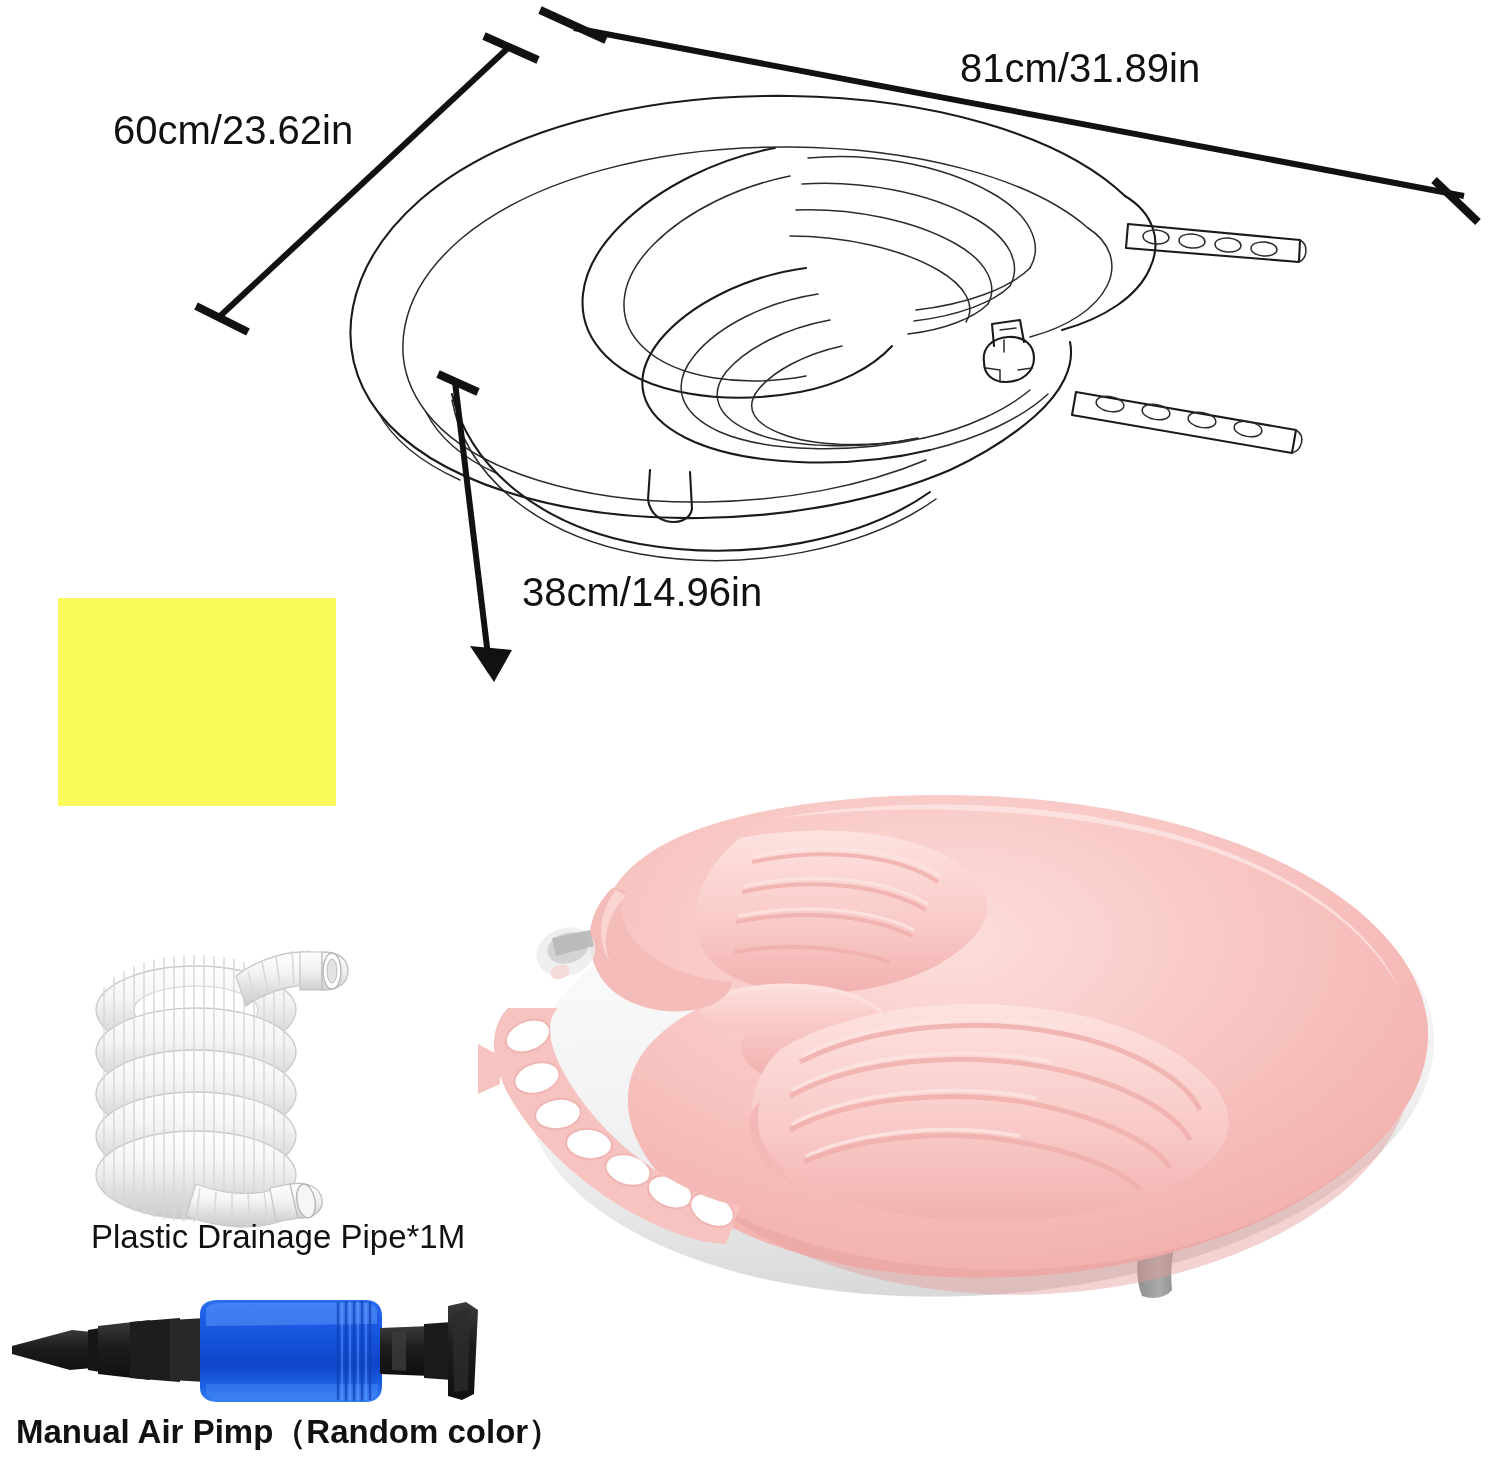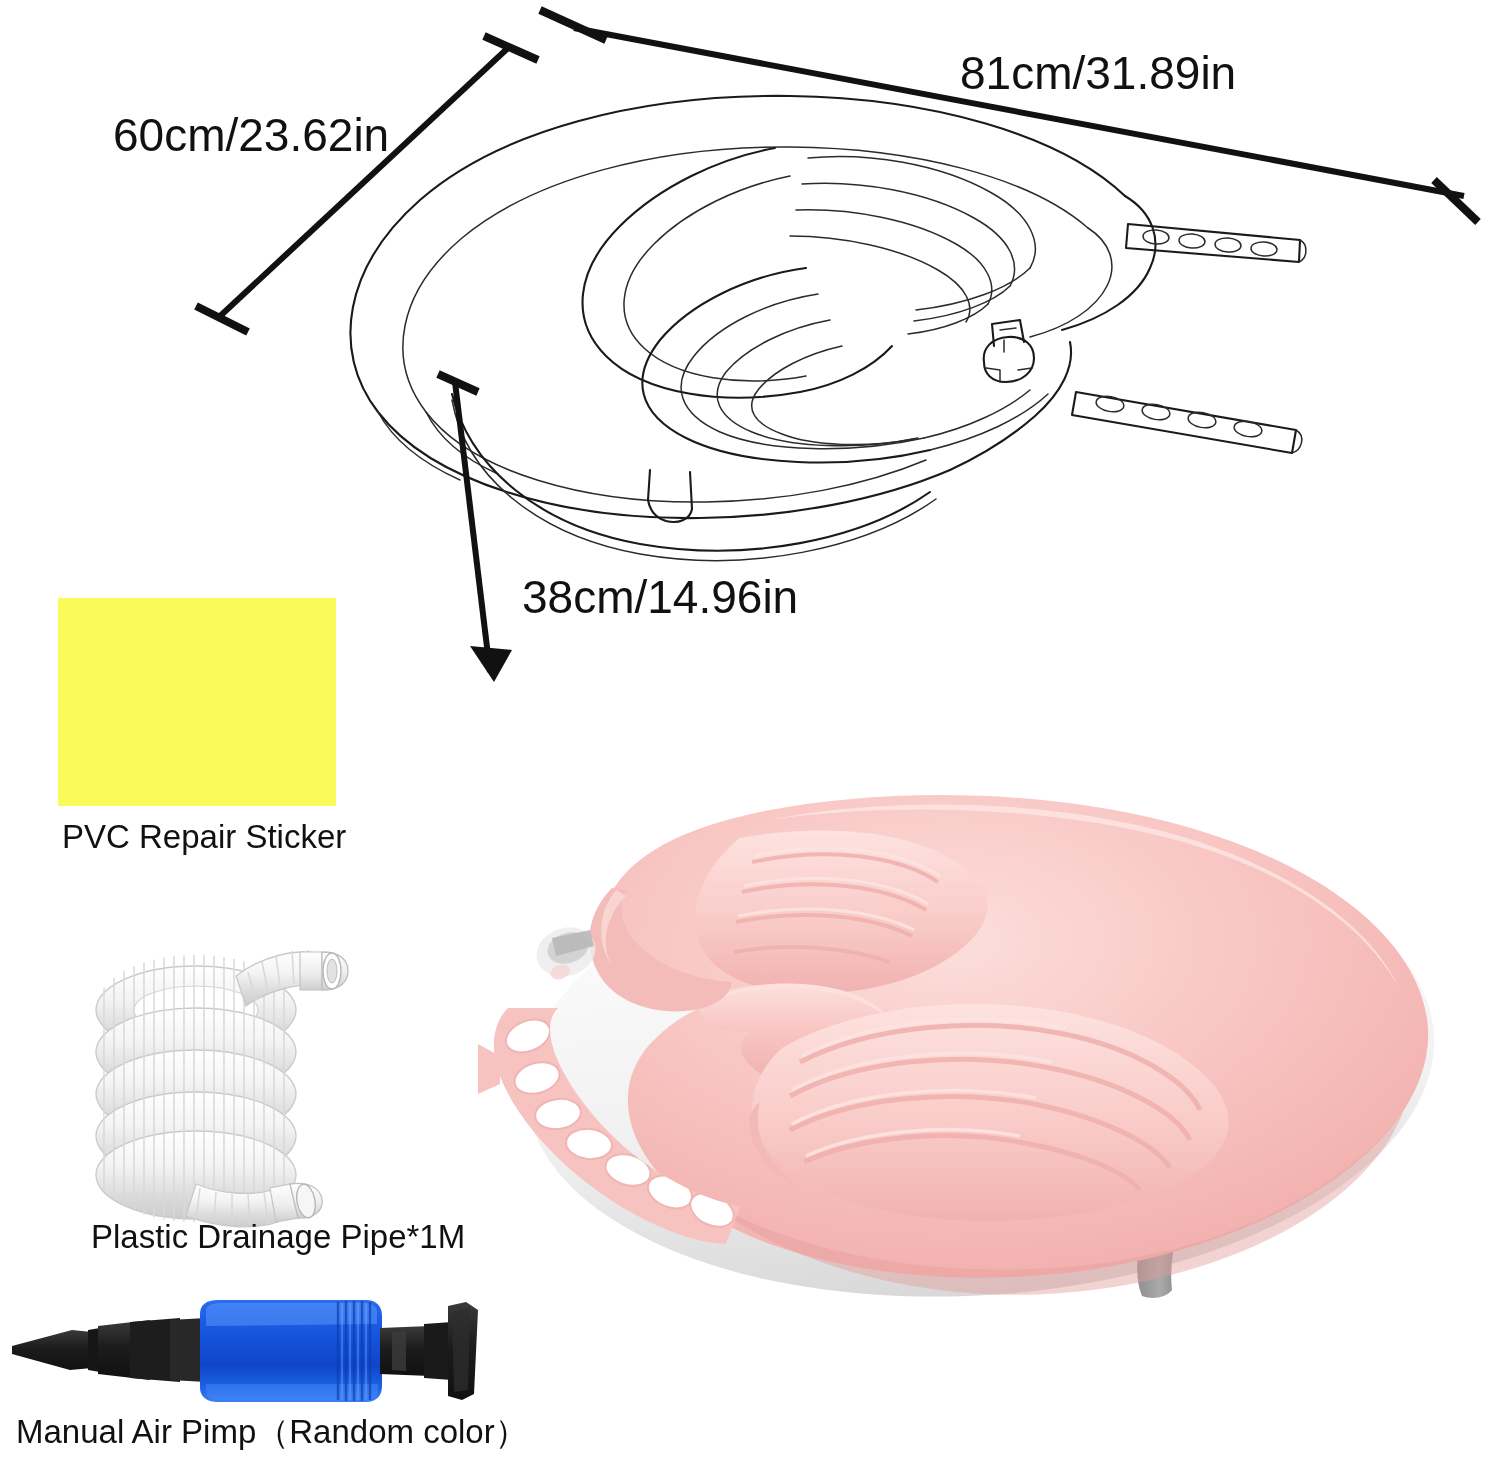--- a/index.html
+++ b/index.html
@@ -13,42 +13,42 @@
     height: 1464px;
     background: #ffffff;
     overflow: hidden;
     font-family: "Liberation Sans", sans-serif;
   }
 
   
   .dim-label {
     position: absolute;
     color: #111111;
-    font-size: 46px;
+    font-size: 40px;
     font-weight: 400;
     letter-spacing: 0px;
     white-space: nowrap;
     font-family: "Liberation Sans", sans-serif;
   }
   #dim-width-label  { left: 960px; top: 46px; }
   #dim-depth-label  { left: 113px; top: 108px; }
   #dim-height-label { left: 482px; top: 570px; margin-left: 40px; }
 
   
   .acc-caption {
     position: absolute;
     color: #111111;
     font-size: 33px;
     font-weight: 400;
     white-space: nowrap;
     font-family: "Liberation Sans", sans-serif;
   }
   #sticker-caption { left: 62px;  top: 818px; }
   #pipe-caption    { left: 44px;  top: 1218px; margin-left: 47px; }
-  #pump-caption    { left: 16px;  top: 1410px; }
+  #pump-caption    { left: 16px;  top: 1410px; font-weight: bold; }
 
   
   #pvc-sticker {
     position: absolute;
     left: 58px;
     top: 598px;
     width: 278px;
     height: 208px;
   }
 
@@ -197,21 +197,20 @@
     <g>
       <line class="dimline" x1="455" y1="382" x2="490" y2="672"></line>
       <line class="dimcap" x1="438" y1="374" x2="478" y2="392"></line>
       <polygon points="470,646 494,682 512,650" fill="#111111"></polygon>
     </g>
   </svg>
 
   <svg id="pvc-sticker" viewBox="0 0 278 208">
     <rect x="0" y="0" width="278" height="208" fill="#fafa5a"></rect>
   </svg>
-  <div class="acc-caption" id="sticker-caption">PVC Repair Sticker</div>
 
   <svg class="layer" id="pipe-layer" viewBox="0 0 1500 1464">
     <defs>
       <linearGradient id="hoseGrad" x1="0" y1="0" x2="0" y2="1">
         <stop offset="0%" stop-color="#ffffff"></stop>
         <stop offset="38%" stop-color="#f4f4f4"></stop>
         <stop offset="72%" stop-color="#dcdcdc"></stop>
         <stop offset="100%" stop-color="#cccccc"></stop>
       </linearGradient>
       <linearGradient id="cuffGrad" x1="0" y1="0" x2="0" y2="1">

